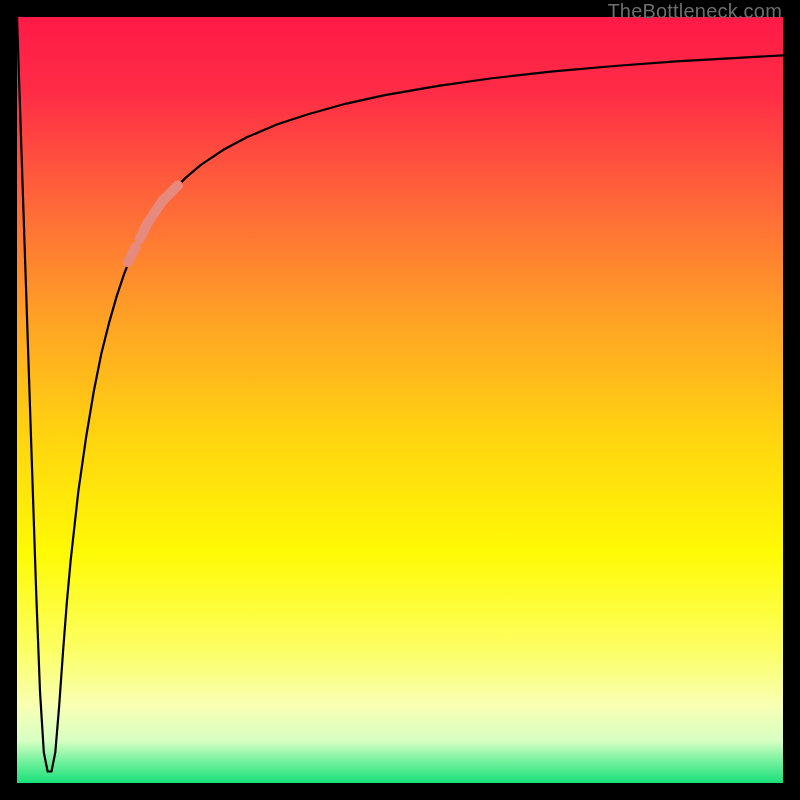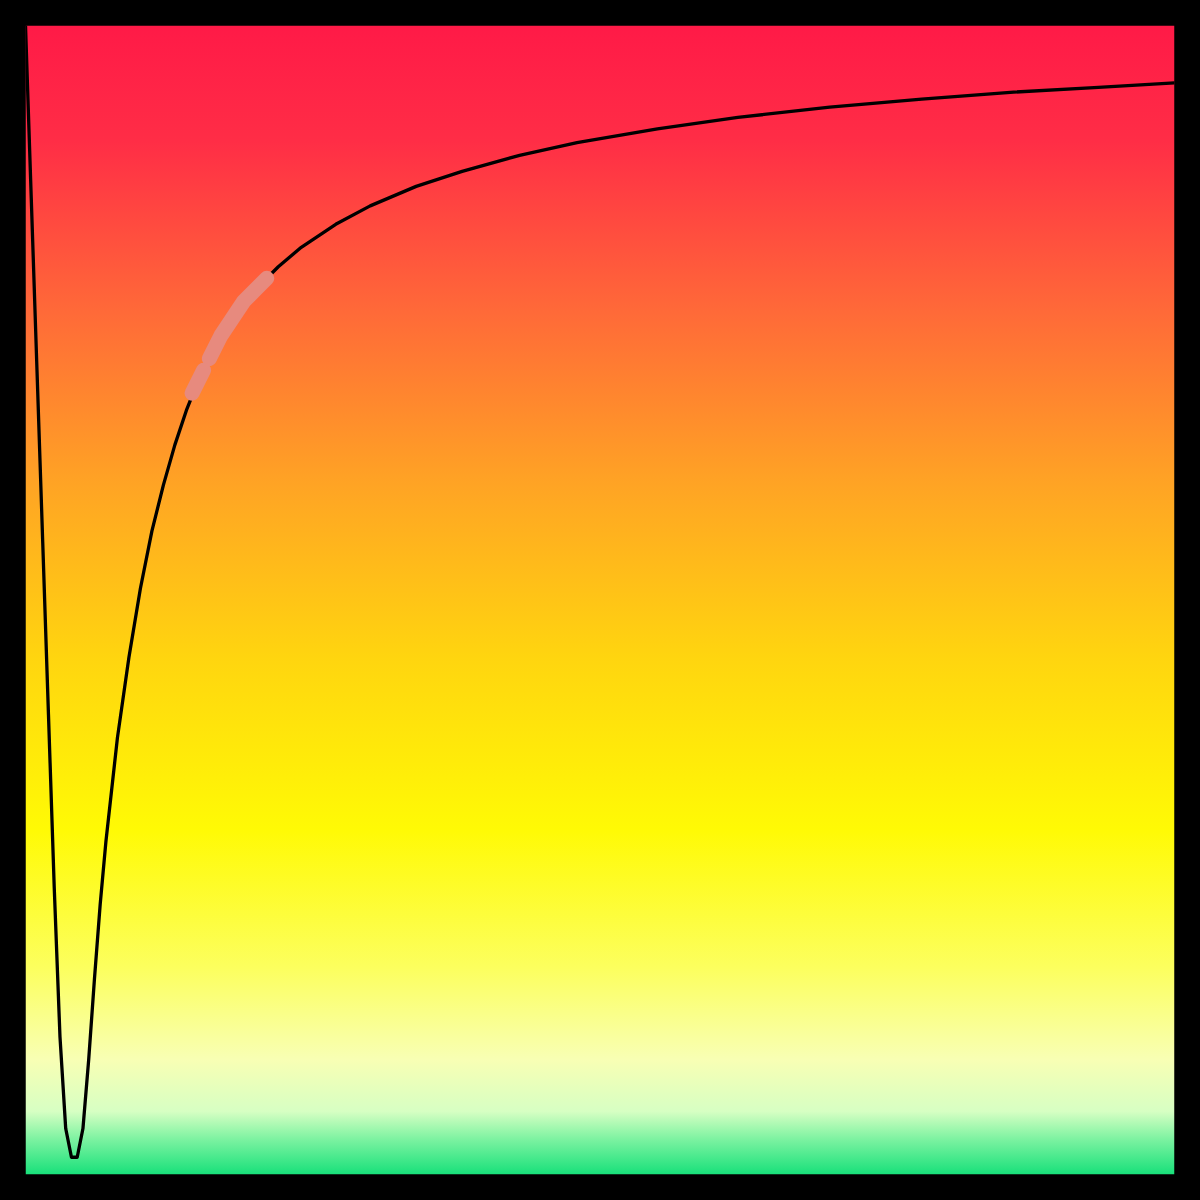--- a/index.html
+++ b/index.html
@@ -73,13 +73,14 @@
 
     <svg class="curve-layer" width="766" height="766" viewBox="0 0 766 766">
       <g id="series-group">
           <path d="M0.00 0.00 L3.83 114.90 L7.66 229.80 L11.49 344.70 L15.32 459.60 L19.15 574.50 L22.98 674.08 L26.81 735.36 L30.64 754.51 L34.47 754.51 L38.30 735.36 L42.13 689.40 L45.96 635.78 L49.79 585.99 L53.62 543.86 L61.28 474.92 L68.94 421.30 L76.60 375.34 L84.26 337.04 L91.92 306.40 L99.58 279.59 L107.24 256.61 L114.90 237.46 L122.56 222.14 L137.88 195.33 L153.20 176.18 L168.52 160.86 L183.84 147.84 L206.82 132.52 L229.80 120.26 L260.44 107.24 L291.08 97.28 L329.38 86.56 L367.68 78.13 L421.30 68.94 L474.92 61.28 L536.20 54.39 L597.48 49.02 L658.76 44.43 L712.38 41.36 L766.00 38.30" fill="none" stroke="#000000" stroke-width="2.2" stroke-linecap="round" stroke-linejoin="round"></path>
           <path d="M122.56 222.14 L130.22 206.82 L137.88 195.33 L145.54 183.84 L153.20 176.18 L160.86 168.52" fill="none" stroke="#e78a7e" stroke-width="10" stroke-linecap="round" stroke-linejoin="round"></path>
           <path d="M111.07 245.12 L118.73 229.80" fill="none" stroke="#e78a7e" stroke-width="10" stroke-linecap="round" stroke-linejoin="round"></path>
         </g>
     </svg>
   </div>
 
+  <div class="watermark">TheBottleneck.com</div>
 </div>
 
 </body></html>

